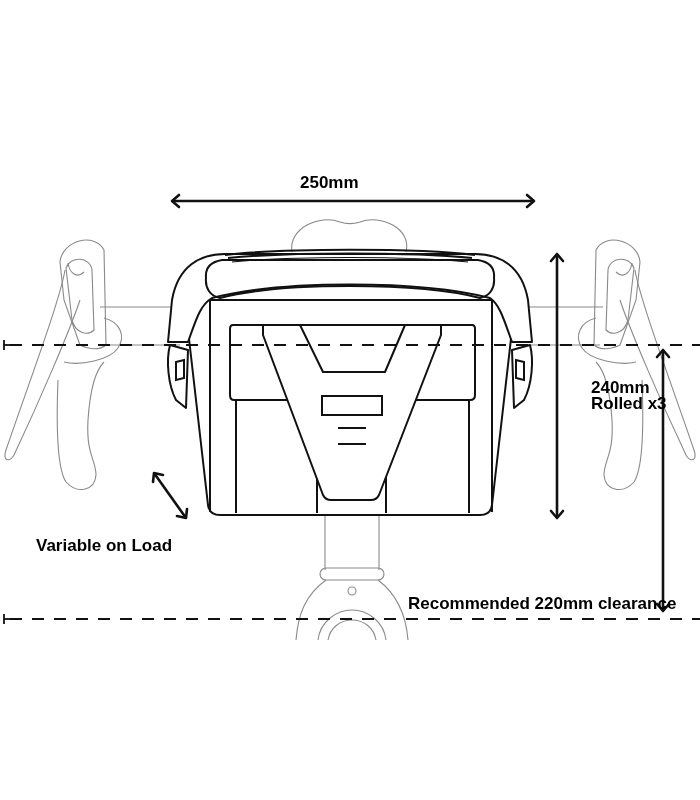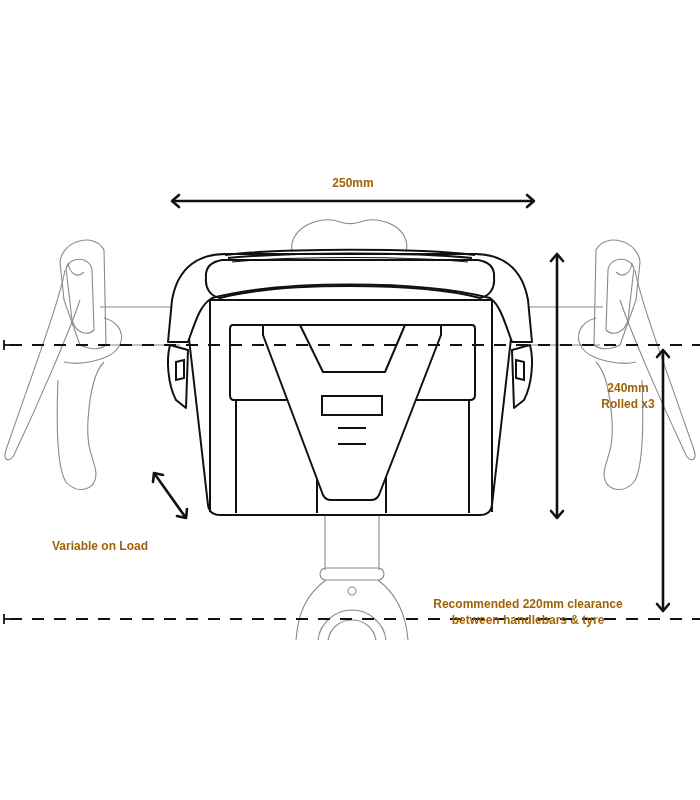--- a/index.html
+++ b/index.html
@@ -1,20 +1,20 @@
 <!DOCTYPE html>
 <html><head>
 <meta charset="utf-8">
 <style>
   html, body { margin: 0; padding: 0; background: #ffffff; }
   body { width: 700px; height: 800px; position: relative; overflow: hidden;
          font-family: "Liberation Sans", "DejaVu Sans", sans-serif; }
   #diagram { position: absolute; left: 0; top: 0; }
-  .label { position: absolute; font-weight: bold; font-size: 12px; color: #a16207;
-           text-align: center; line-height: 16px; white-space: nowrap; }
+  .label { position: absolute; font-weight: bold; font-size: 17px; color: #000000;
+           text-align: left; line-height: 16px; white-space: nowrap; }
   .thin { fill: none; stroke: #8a8a8a; stroke-width: 1.1; }
   .bag { fill: #ffffff; stroke: #111111; stroke-width: 2; stroke-linejoin: round; }
   .bagline { fill: none; stroke: #111111; stroke-width: 2; }
   .dash { stroke: #111; stroke-width: 1.8; stroke-dasharray: 12 10; fill: none; }
   .arrow { stroke: #111; stroke-width: 2.6; fill: none; }
   .arrowhead { fill: none; stroke: #111; stroke-width: 2.6; stroke-linecap: round; stroke-linejoin: round; }
 </style>
 </head>
 <body>
 
@@ -128,14 +128,13 @@
 
 <div class="label" style="left:591px; top:380px; width:74px;">
   <div>240mm</div>
   <div>Rolled x3</div>
 </div>
 
 <div class="label" style="left:36px; top:538px; width:128px;">Variable on Load</div>
 
 <div class="label" style="left:408px; top:567px; width:240px;margin-top:29px;">
   <div>Recommended 220mm clearance</div>
-  <div>between handlebars &amp; tyre</div>
 </div>
 
 </body></html>

